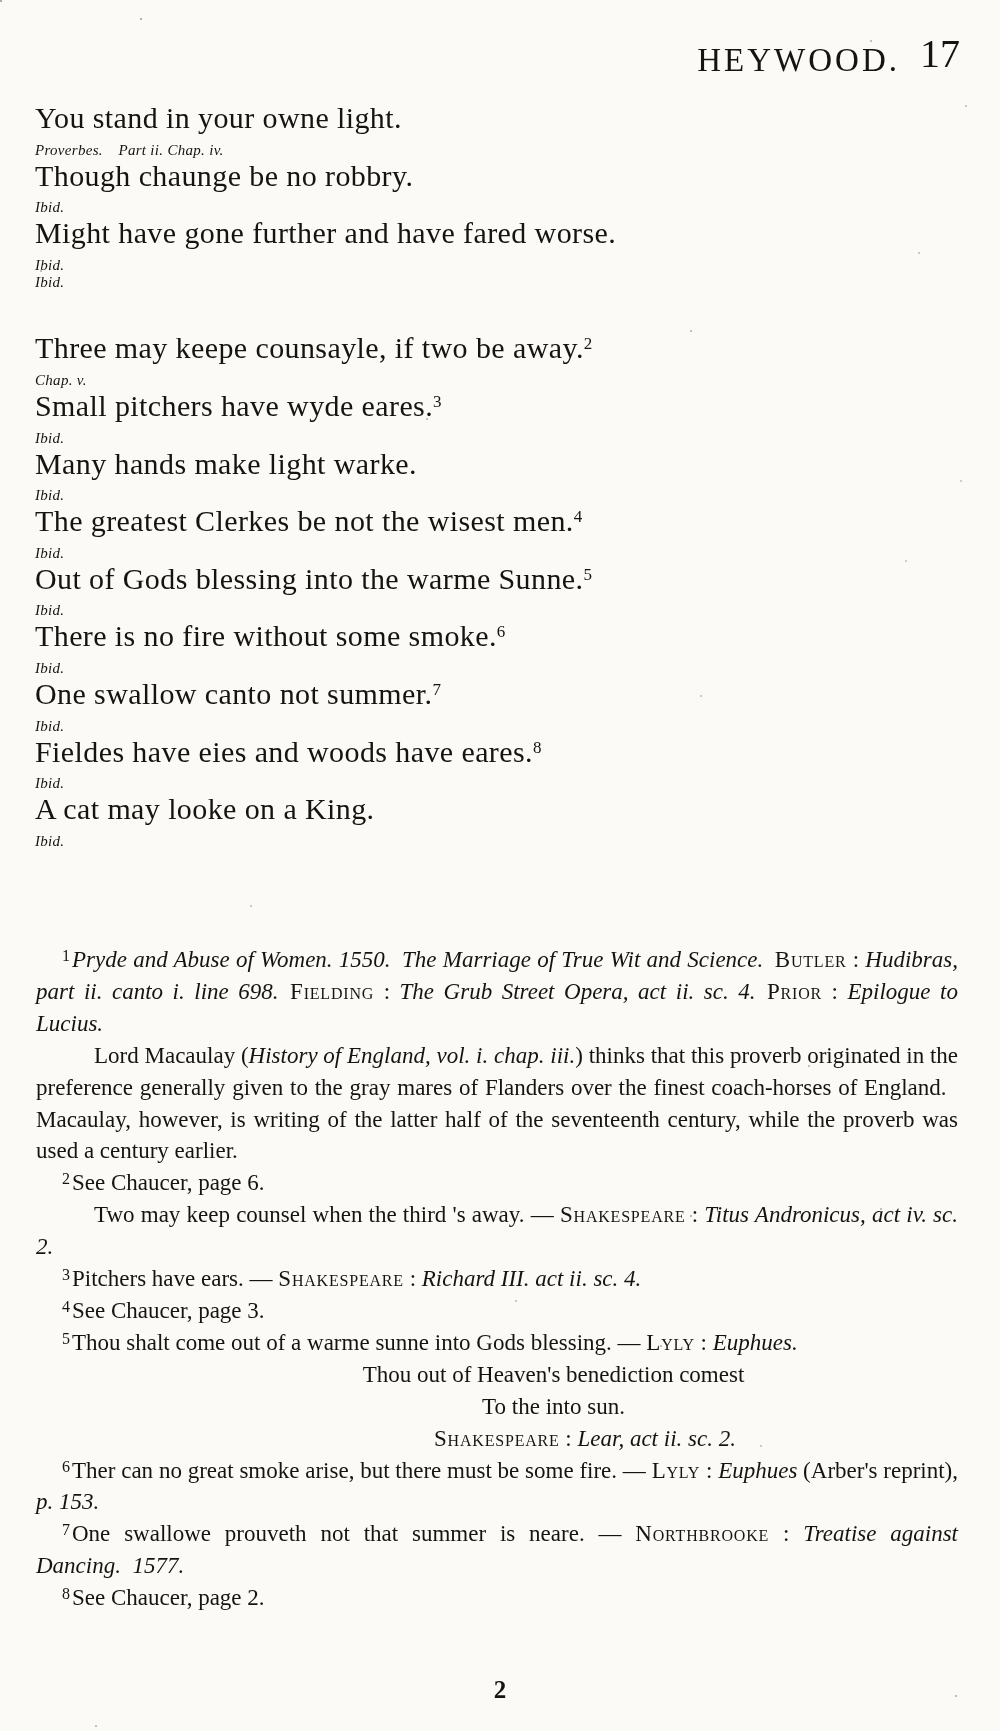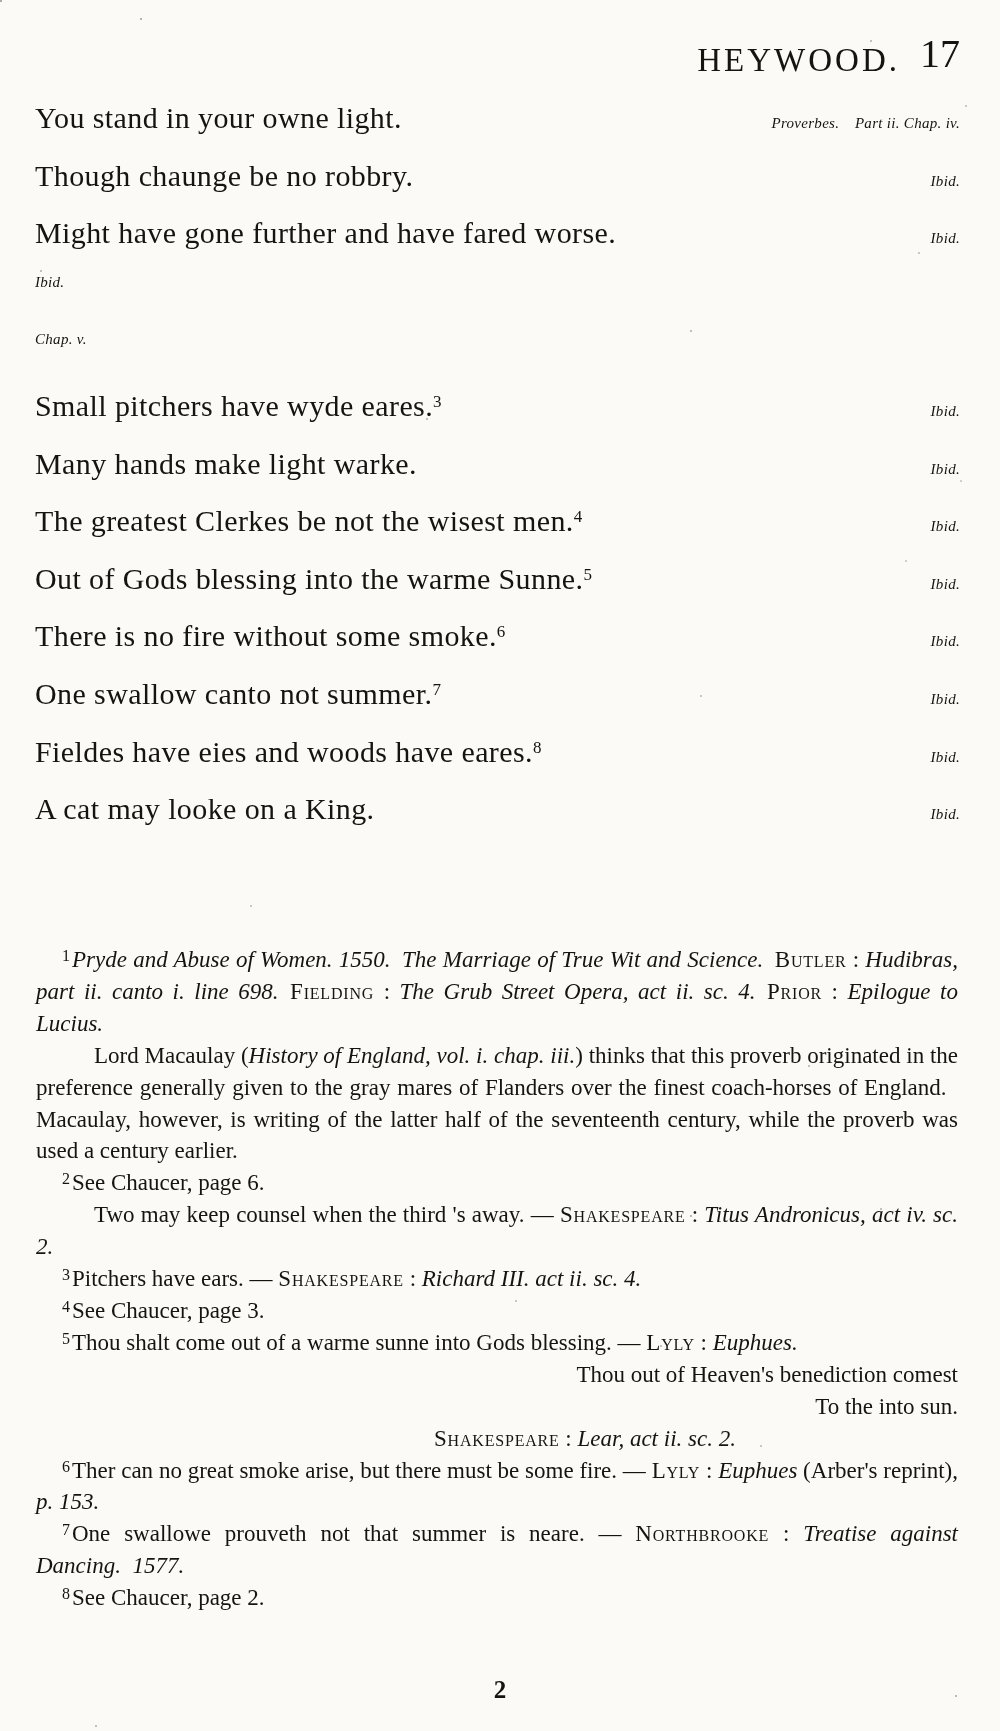--- a/index.html
+++ b/index.html
@@ -31,34 +31,35 @@
   .page-number {
     position:absolute; top:30px; right:40px;
     font-size:40px;
     text-align:center;
   }
 
   .proverbs { position:absolute; top:101px; left:35px; right:40px; }
   .proverb-row {
     display:flex; justify-content:space-between; align-items:baseline;
     height:57.6px;
+    flex-direction:column;
   }
   .p-text { font-size:30px; letter-spacing:.4px; white-space:nowrap; }
   .p-sup  { font-size:17px; vertical-align:9px; line-height:0; }
   .p-cite { font-style:italic; font-size:15px; white-space:nowrap; letter-spacing:.3px; }
 
   .footnotes {
     position:absolute; top:944px; left:36px; right:42px;
     font-size:23px; line-height:31.9px;
     text-align:justify;
   }
   .fn-para { margin:0; }
   .fn-indent  { text-indent:26px; }
   .fn-indent2 { text-indent:58px; }
-  .fn-verse   { margin-left:113px; text-align:right; }
+  .fn-verse   { margin-left:113px; text-align:center; }
   .fn-attrib  { margin-left:398px; text-align:left; }
   .seg-i  { font-style:italic; }
   .seg-sc { font-variant:small-caps; letter-spacing:.8px; }
   .seg-m  { font-size:16px; vertical-align:6px; line-height:0; padding-right:2px; }
 
   .signature {
     position:absolute; top:1676px; left:0; width:1000px;
     text-align:center; font-size:25px; font-weight:bold;
   }
 </style>
@@ -85,20 +86,21 @@
     <div class="proverb-row">
       <div class="p-text"><span class="p-main">Might have gone further and have fared worse.</span></div>
       <div class="p-cite">Ibid.</div>
     </div>
 
     <div class="proverb-row">
       <div class="p-cite">Ibid.</div>
     </div>
 
     <div class="proverb-row">
+      <div class="p-text"><span class="p-main">Three may keepe counsayle, if two be away.</span><sup class="p-sup">2</sup></div>
       <div class="p-cite">Chap. v.</div>
     </div>
 
     <div class="proverb-row">
       <div class="p-text"><span class="p-main">Small pitchers have wyde eares.</span><sup class="p-sup">3</sup></div>
       <div class="p-cite">Ibid.</div>
     </div>
 
     <div class="proverb-row">
       <div class="p-text"><span class="p-main">Many hands make light warke.</span></div>

